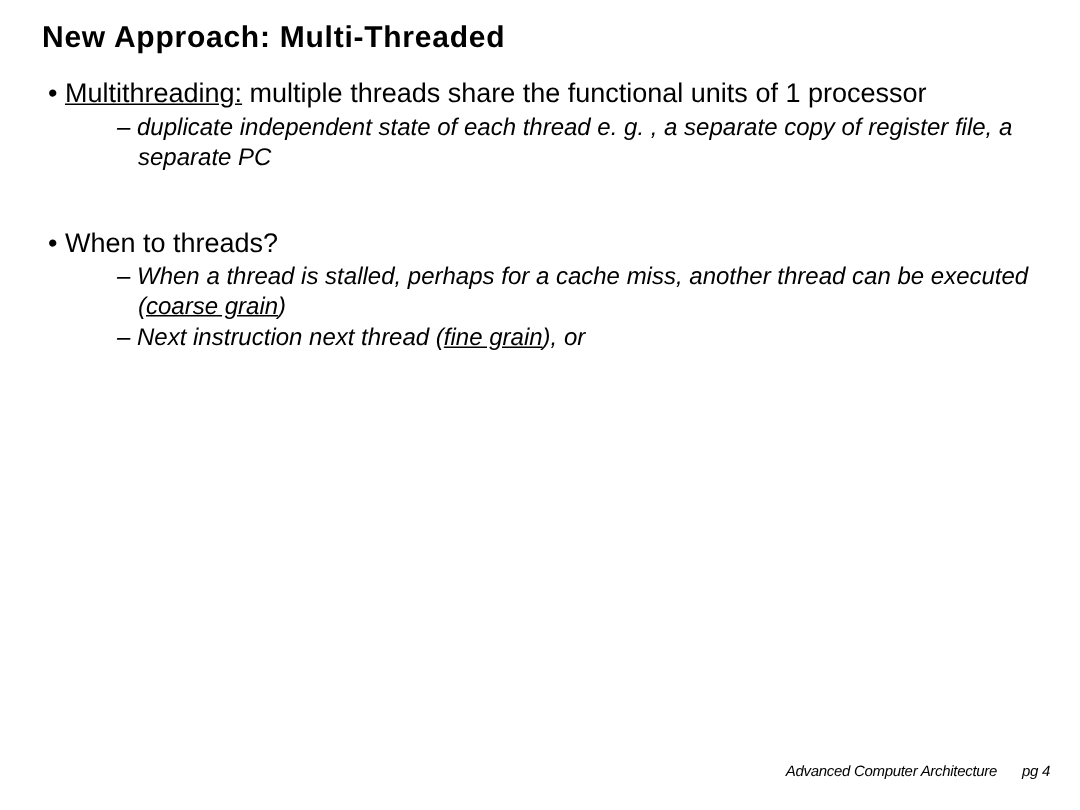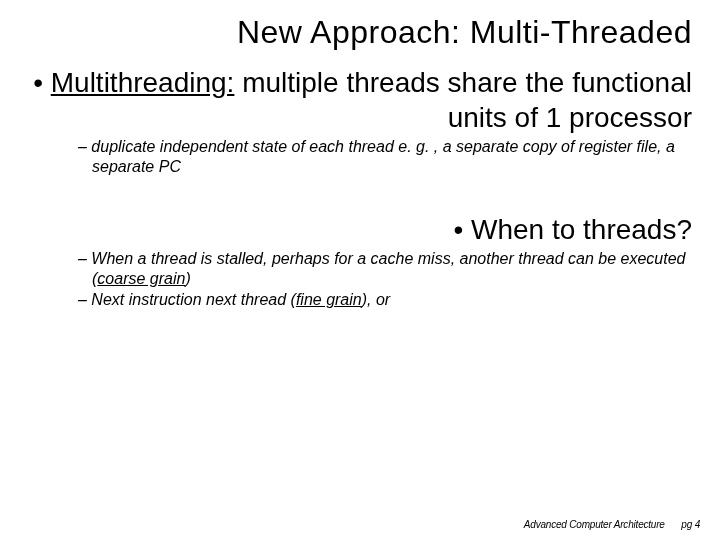--- a/index.html
+++ b/index.html
@@ -11,33 +11,32 @@
     position: relative;
     overflow: hidden;
   }
   .slide {
     width: 720px;
     height: 540px;
     padding: 10px 28px 0 28px;
     position: relative;
   }
   .title {
-    font-size: 32px;
-    text-align: right;
+    font-size: 20px;
+    text-align: left;
     margin: 4px 0 14px 0;
-    font-weight: normal;
+    font-weight: bold;
     letter-spacing: 0.5px;
   }
   .bullet-l1 {
-    font-size: 28px;
+    font-size: 18px;
     line-height: 1.25;
     margin-bottom: 2px;
     padding-left: 18px;
     text-indent: -14px;
-    text-align: right;
   }
   .bullet-l1::before {
     content: "• ";
   }
   .bullet-l2 {
     font-size: 16px;
     line-height: 1.25;
     padding-left: 64px;
     text-indent: -14px;
     margin-bottom: 1px;
@@ -45,21 +44,21 @@
   }
   .bullet-l2::before {
     content: "– ";
   }
   .gap {
     height: 34px;
   }
   .u { text-decoration: underline; }
   .footer {
     position: absolute;
-    bottom: 10px;
+    bottom: 20px;
     right: 20px;
     font-family: Arial, sans-serif;
     font-size: 10px;
     font-style: italic;
     color: #000;
     letter-spacing: -0.2px;
   }
   .footer .pg {
     margin-left: 14px;
   }

